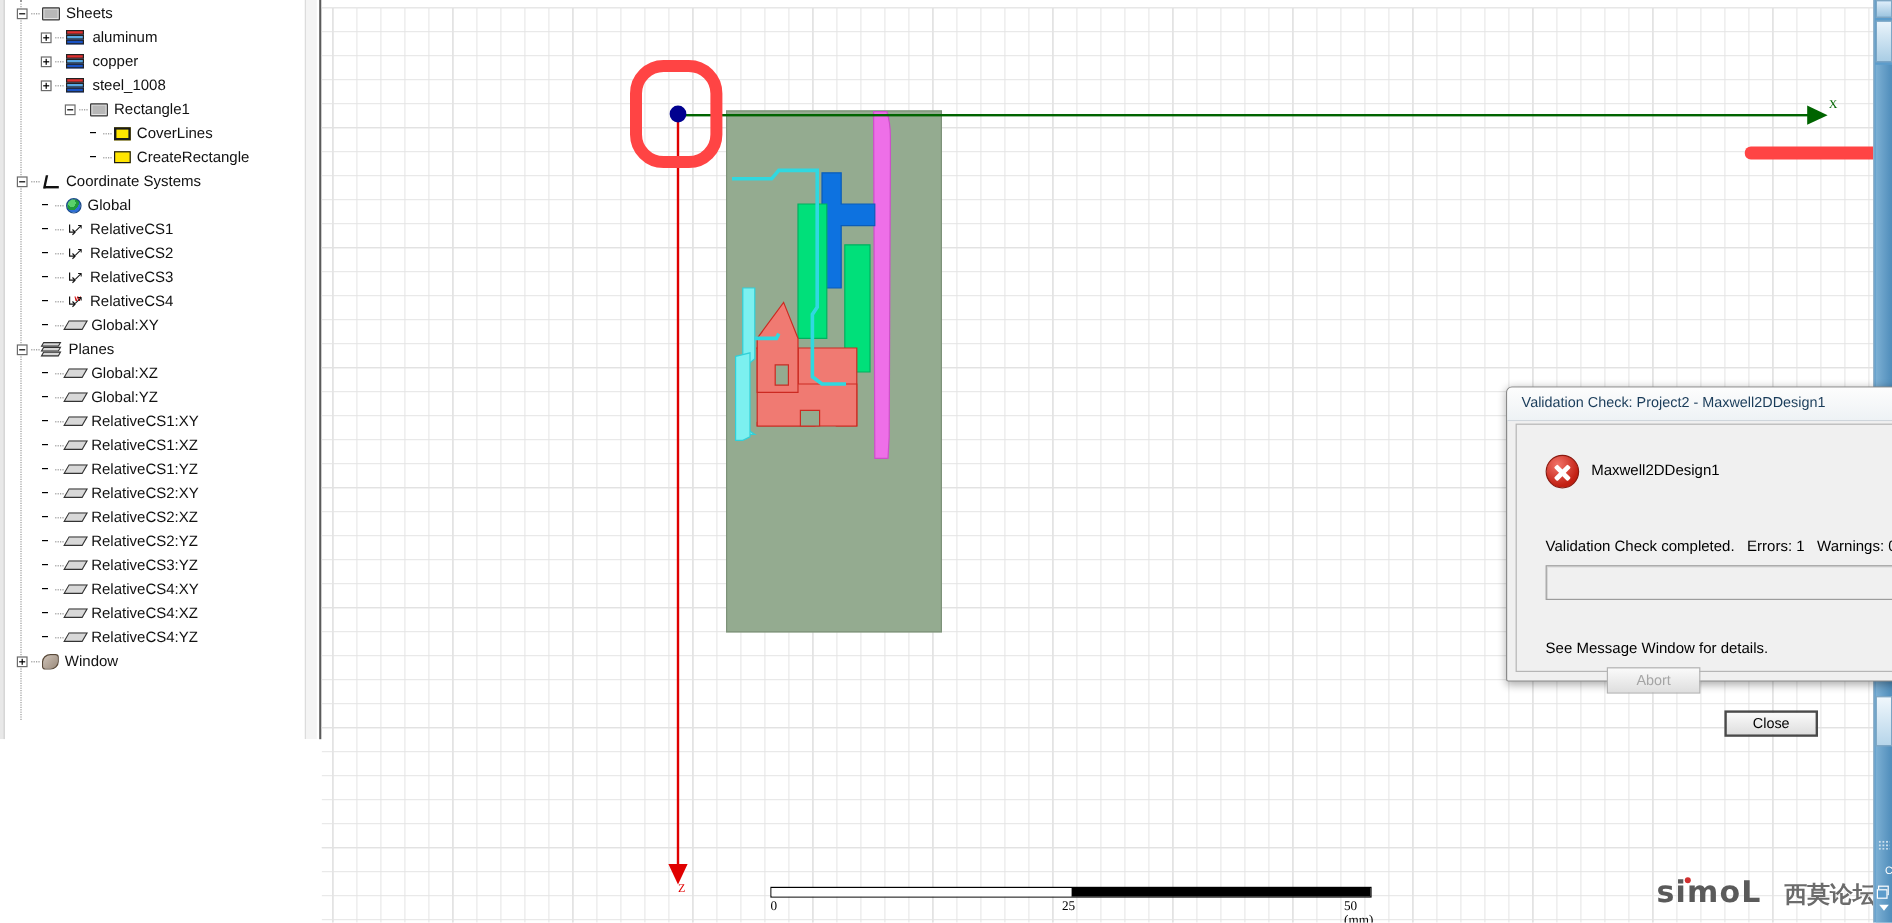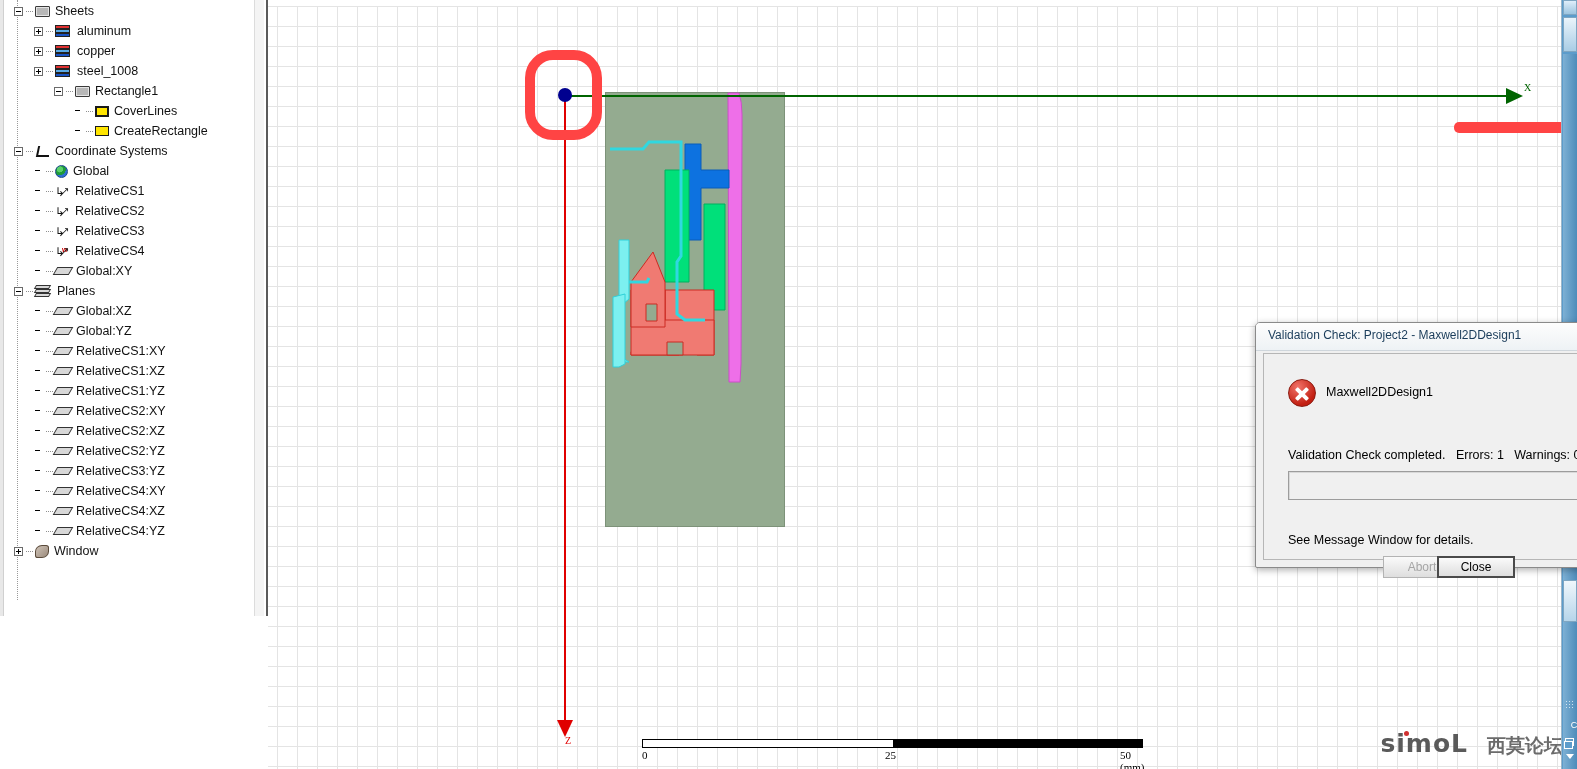--- a/index.html
+++ b/index.html
@@ -337,22 +337,22 @@
   }
   #dialog .btn {
     position: absolute; top: 202px;
     width: 78px; height: 22px;
     background: linear-gradient(to bottom,#fafafa,#dedede);
     border: 1px solid #7b7b7b;
     font-size: 12px; color: #000;
     text-align: center; line-height: 20px;
     cursor: pointer;
   }
-  #dialog .btn.abort { left: 75px; color: #a5a5a5; border-color: #b3b3b3; cursor: default; margin-left: 44px; }
-  #dialog .btn.close { left: 173px; border: 2px solid #4a4a4a; line-height: 18px; }
+  #dialog .btn.abort { left: 75px; color: #a5a5a5; border-color: #b3b3b3; cursor: default; }
+  #dialog .btn.close { left: 173px; border: 2px solid #4a4a4a; line-height: 18px; margin-top: 36px; }
 </style>
 </head>
 <body>
 
 <div id="app">
 
   <div id="tree-panel">
     <div class="left-rail"></div>
     <div class="guide" style="left:17px; top:0; height:600px;"></div>
     <div class="tree" id="tree-list">

